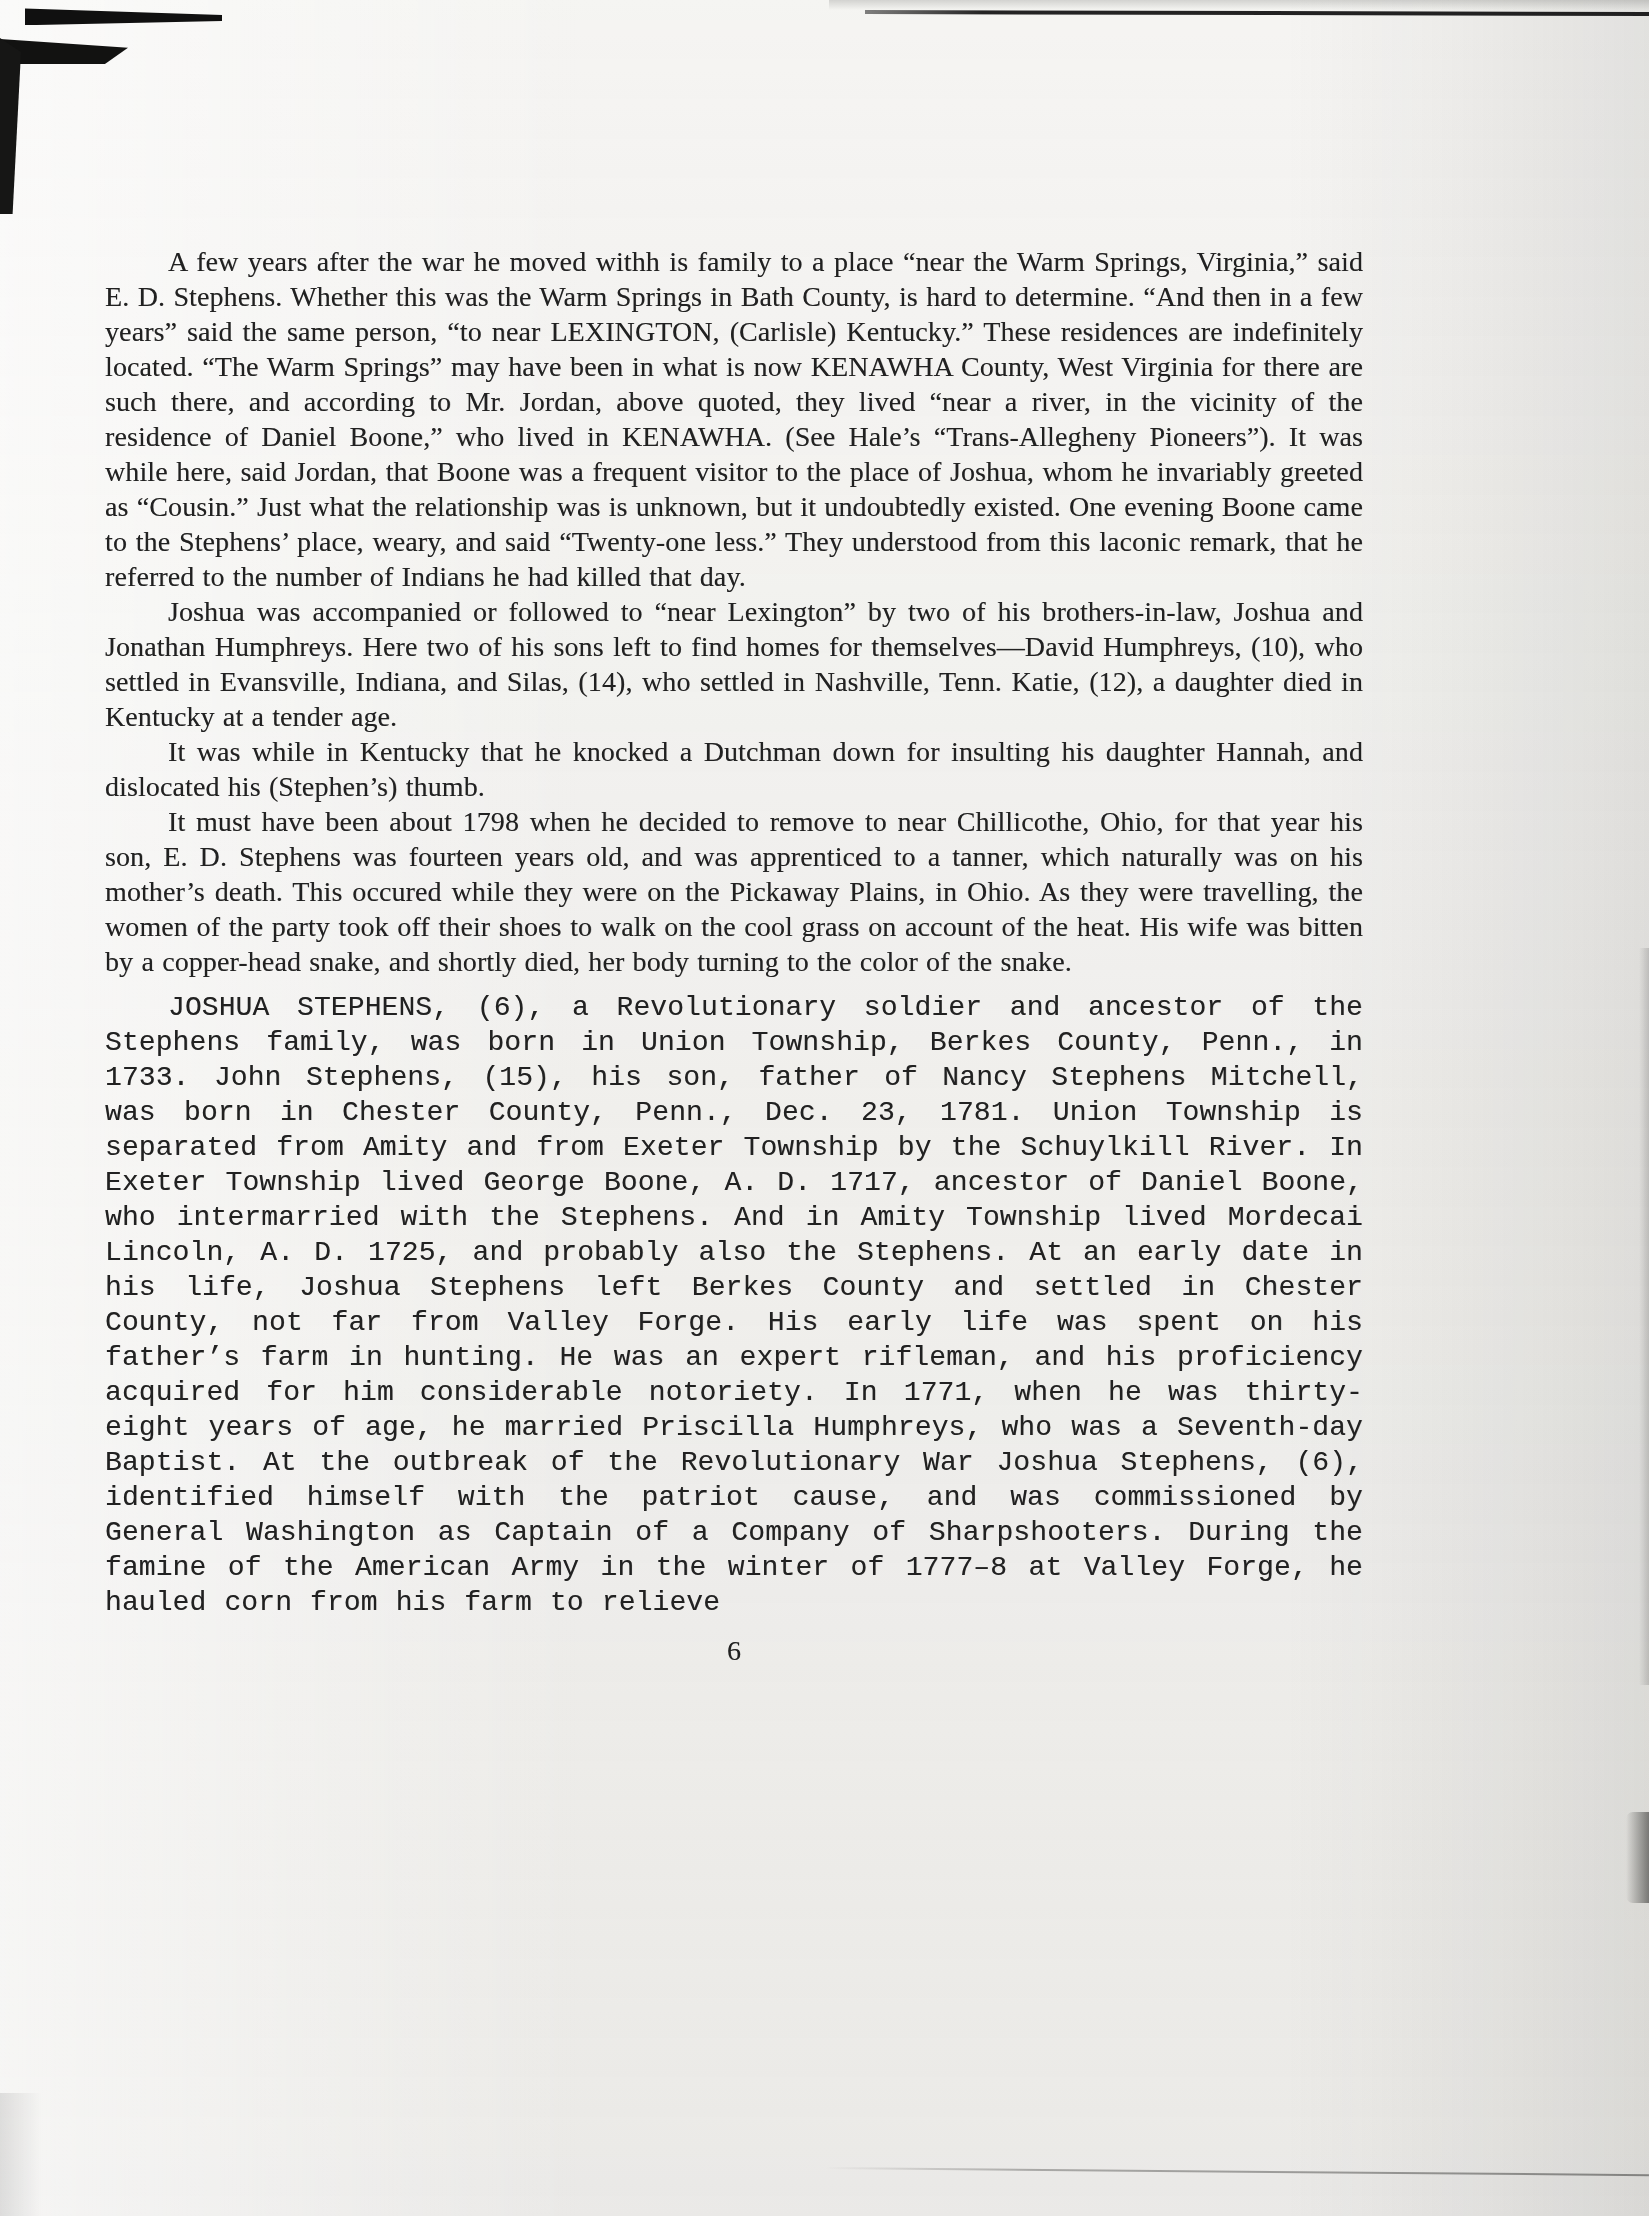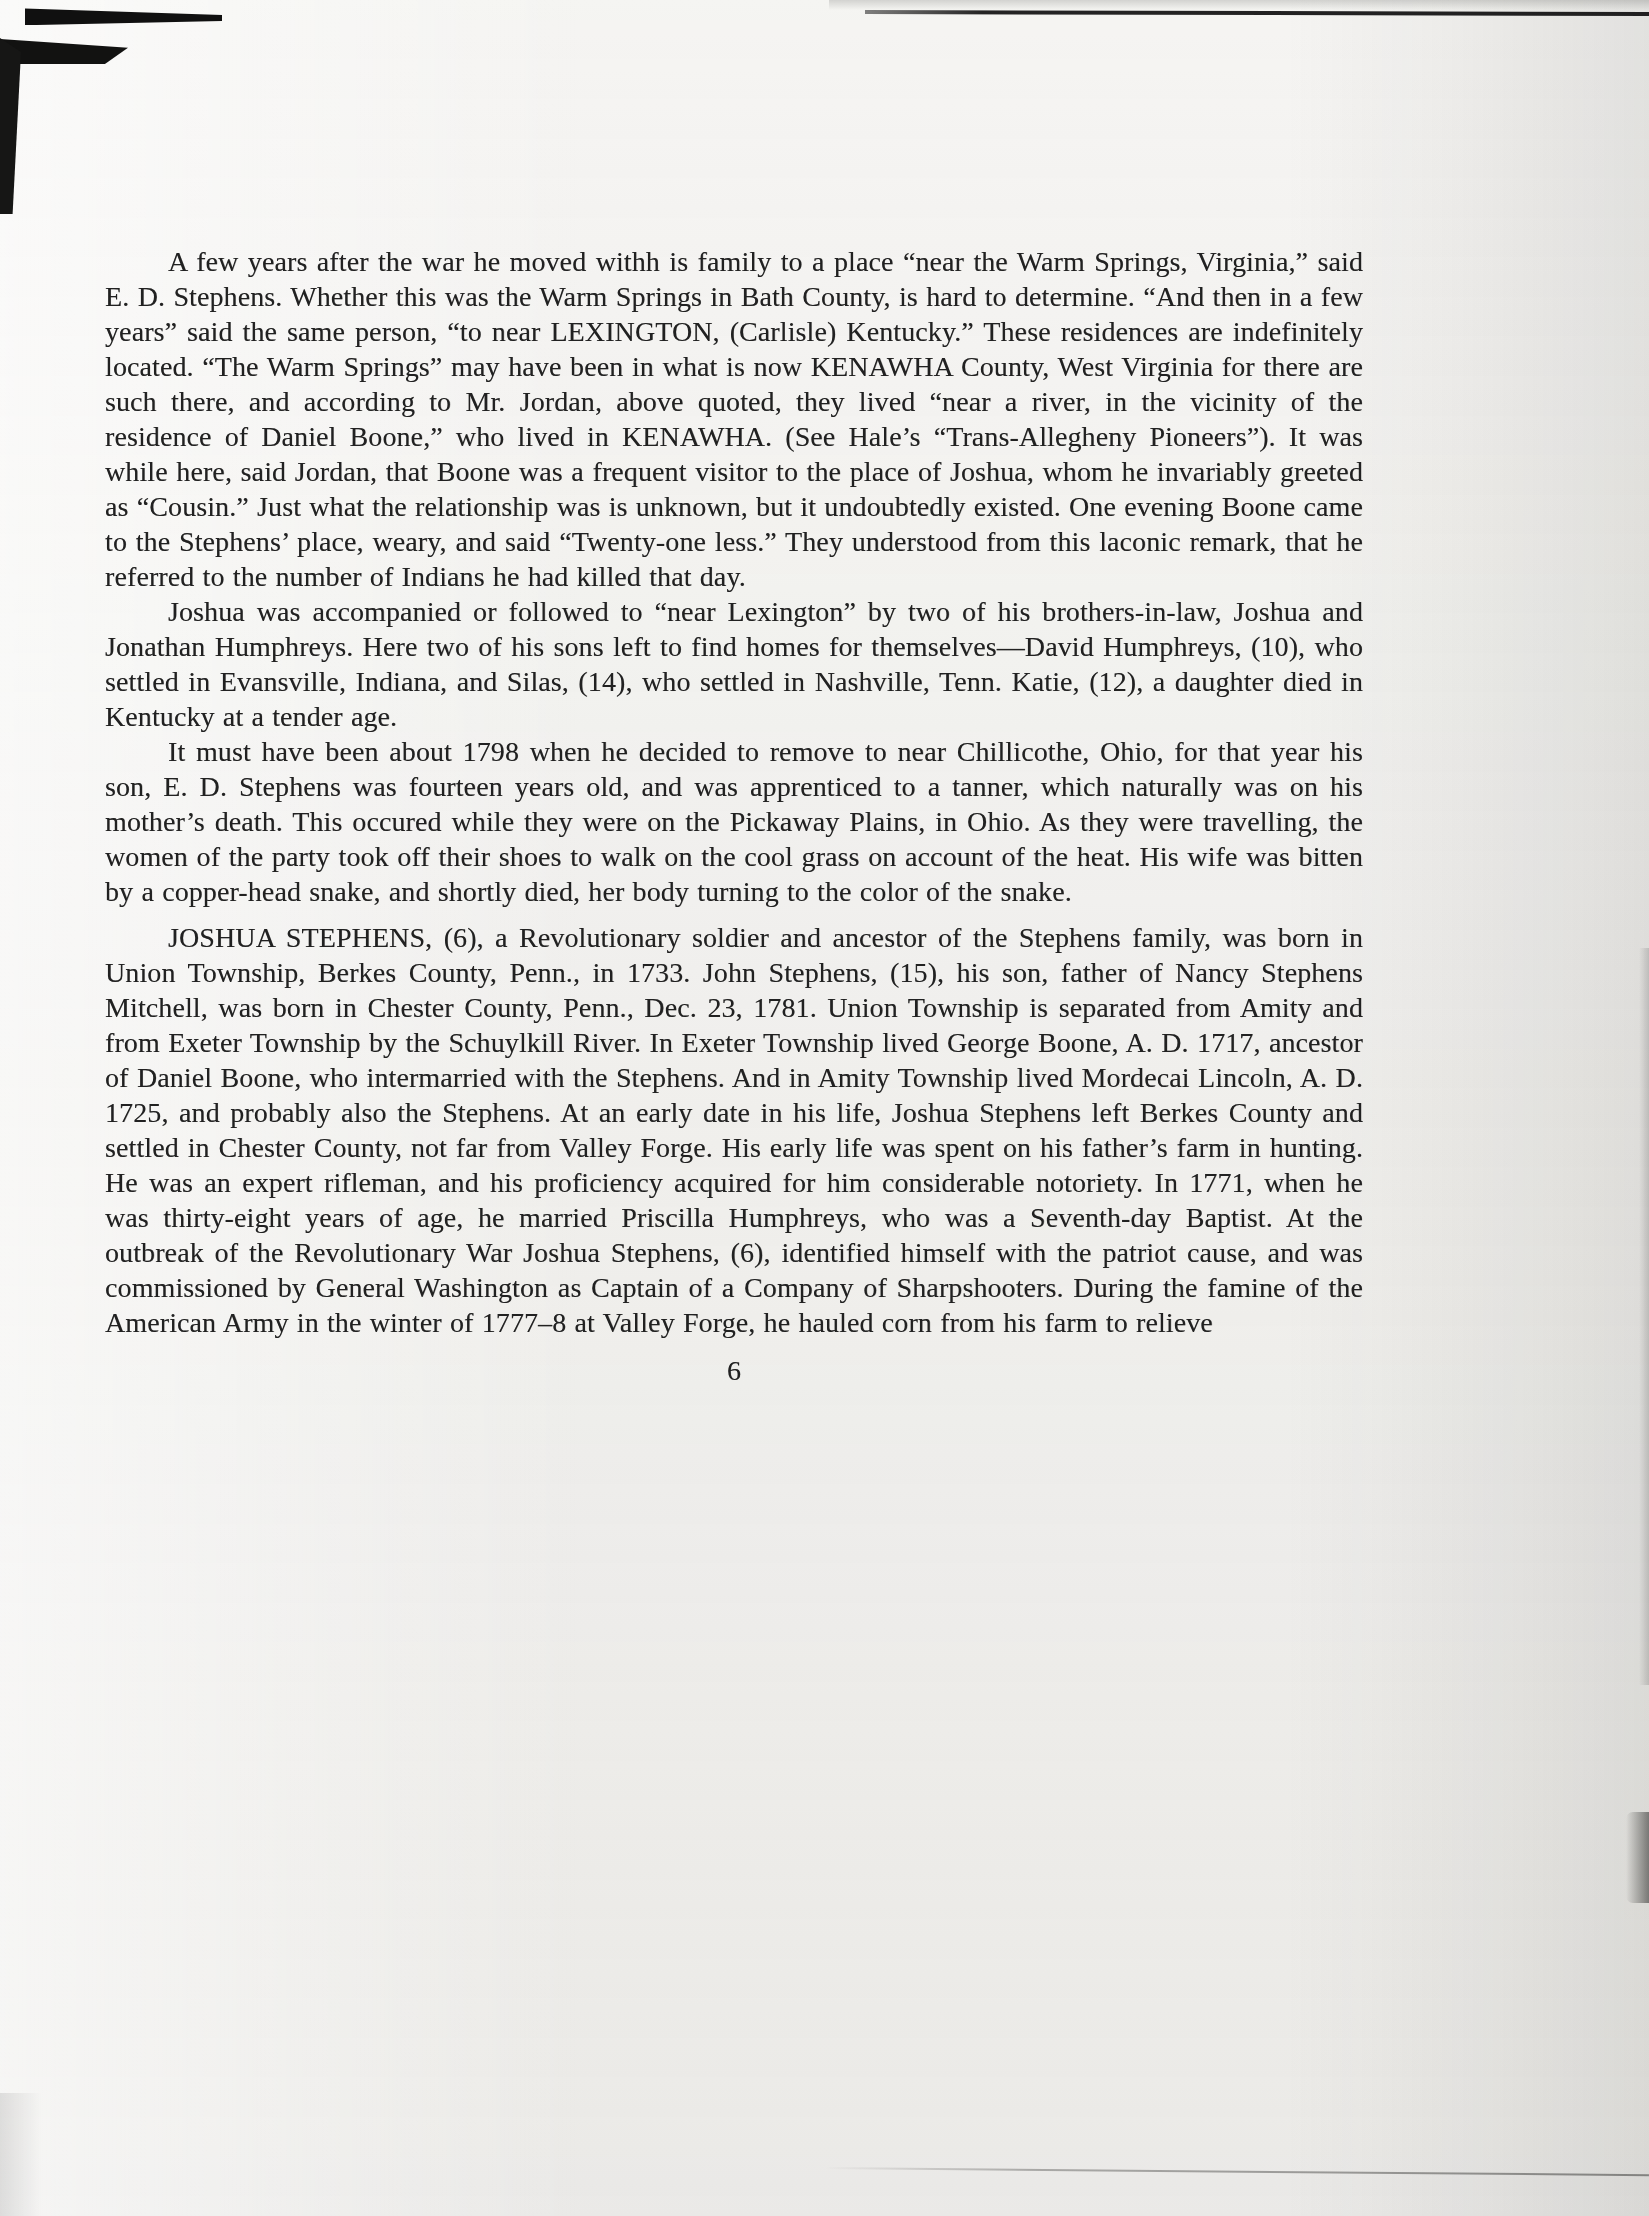--- a/index.html
+++ b/index.html
@@ -28,21 +28,21 @@
     text-align: justify;
     letter-spacing: 0.1px;
     word-spacing: 1.1px;
     text-shadow: 0.3px 0.3px 0.5px rgba(25,25,25,0.35);
   }
   .text-column p {
     margin: 0;
     text-indent: 63px;
   }
   .text-column p.gap-small { margin-top: 4.2px; }
-  .text-column p.gap-medium { margin-top: 11.2px; }
+  .text-column p.gap-medium { margin-top: 11.2px; font-family: Liberation Mono, monospace; }
 
   .page-number {
     margin-top: 12.6px;
     text-indent: 0 !important;
     text-align: center;
     font-size: 28px;
   }
 
   
   .artifact { position: absolute; pointer-events: none; }
@@ -108,17 +108,18 @@
 <div class="artifact top-band"></div>
 <div class="artifact top-line"></div>
 <div class="artifact right-strip"></div>
 <div class="artifact right-smudge"></div>
 <div class="artifact bottom-line"></div>
 <div class="artifact bottom-left-shade"></div>
 
 <div class="text-column">
   <p>A few years after the war he moved withh is family to a place “near the Warm Springs, Virginia,” said E. D. Stephens. Whether this was the Warm Springs in Bath County, is hard to determine. “And then in a few years” said the same person, “to near LEXINGTON, (Carlisle) Kentucky.” These residences are indefinitely located. “The Warm Springs” may have been in what is now KENAWHA County, West Virginia for there are such there, and according to Mr. Jordan, above quoted, they lived “near a river, in the vicinity of the residence of Daniel Boone,” who lived in KENAWHA. (See Hale’s “Trans-Allegheny Pioneers”). It was while here, said Jordan, that Boone was a frequent visitor to the place of Joshua, whom he invariably greeted as “Cousin.” Just what the relationship was is unknown, but it undoubtedly existed. One evening Boone came to the Stephens’ place, weary, and said “Twenty-one less.” They understood from this laconic remark, that he referred to the number of Indians he had killed that day.</p>
   <p>Joshua was accompanied or followed to “near Lexington” by two of his brothers-in-law, Joshua and Jonathan Humphreys. Here two of his sons left to find homes for themselves—David Humphreys, (10), who settled in Evansville, Indiana, and Silas, (14), who settled in Nashville, Tenn. Katie, (12), a daughter died in Kentucky at a tender age.</p>
+  <p>It was while in Kentucky that he knocked a Dutchman down for insulting his daughter Hannah, and dislocated his (Stephen’s) thumb.</p>
   <p>It must have been about 1798 when he decided to remove to near Chillicothe, Ohio, for that year his son, E. D. Stephens was fourteen years old, and was apprenticed to a tanner, which naturally was on his mother’s death. This occured while they were on the Pickaway Plains, in Ohio. As they were travelling, the women of the party took off their shoes to walk on the cool grass on account of the heat. His wife was bitten by a copper-head snake, and shortly died, her body turning to the color of the snake.</p>
   <p class="gap-medium">JOSHUA STEPHENS, (6), a Revolutionary soldier and ancestor of the Stephens family, was born in Union Township, Berkes County, Penn., in 1733. John Stephens, (15), his son, father of Nancy Stephens Mitchell, was born in Chester County, Penn., Dec. 23, 1781. Union Township is separated from Amity and from Exeter Township by the Schuylkill River. In Exeter Township lived George Boone, A. D. 1717, ancestor of Daniel Boone, who intermarried with the Stephens. And in Amity Township lived Mordecai Lincoln, A. D. 1725, and probably also the Stephens. At an early date in his life, Joshua Stephens left Berkes County and settled in Chester County, not far from Valley Forge. His early life was spent on his father’s farm in hunting. He was an expert rifleman, and his proficiency acquired for him considerable notoriety. In 1771, when he was thirty-eight years of age, he married Priscilla Humphreys, who was a Seventh-day Baptist. At the outbreak of the Revolutionary War Joshua Stephens, (6), identified himself with the patriot cause, and was commissioned by General Washington as Captain of a Company of Sharpshooters. During the famine of the American Army in the winter of 1777–8 at Valley Forge, he hauled corn from his farm to relieve</p>
   <div class="page-number">6</div>
 </div>
 
 
 </body></html>

